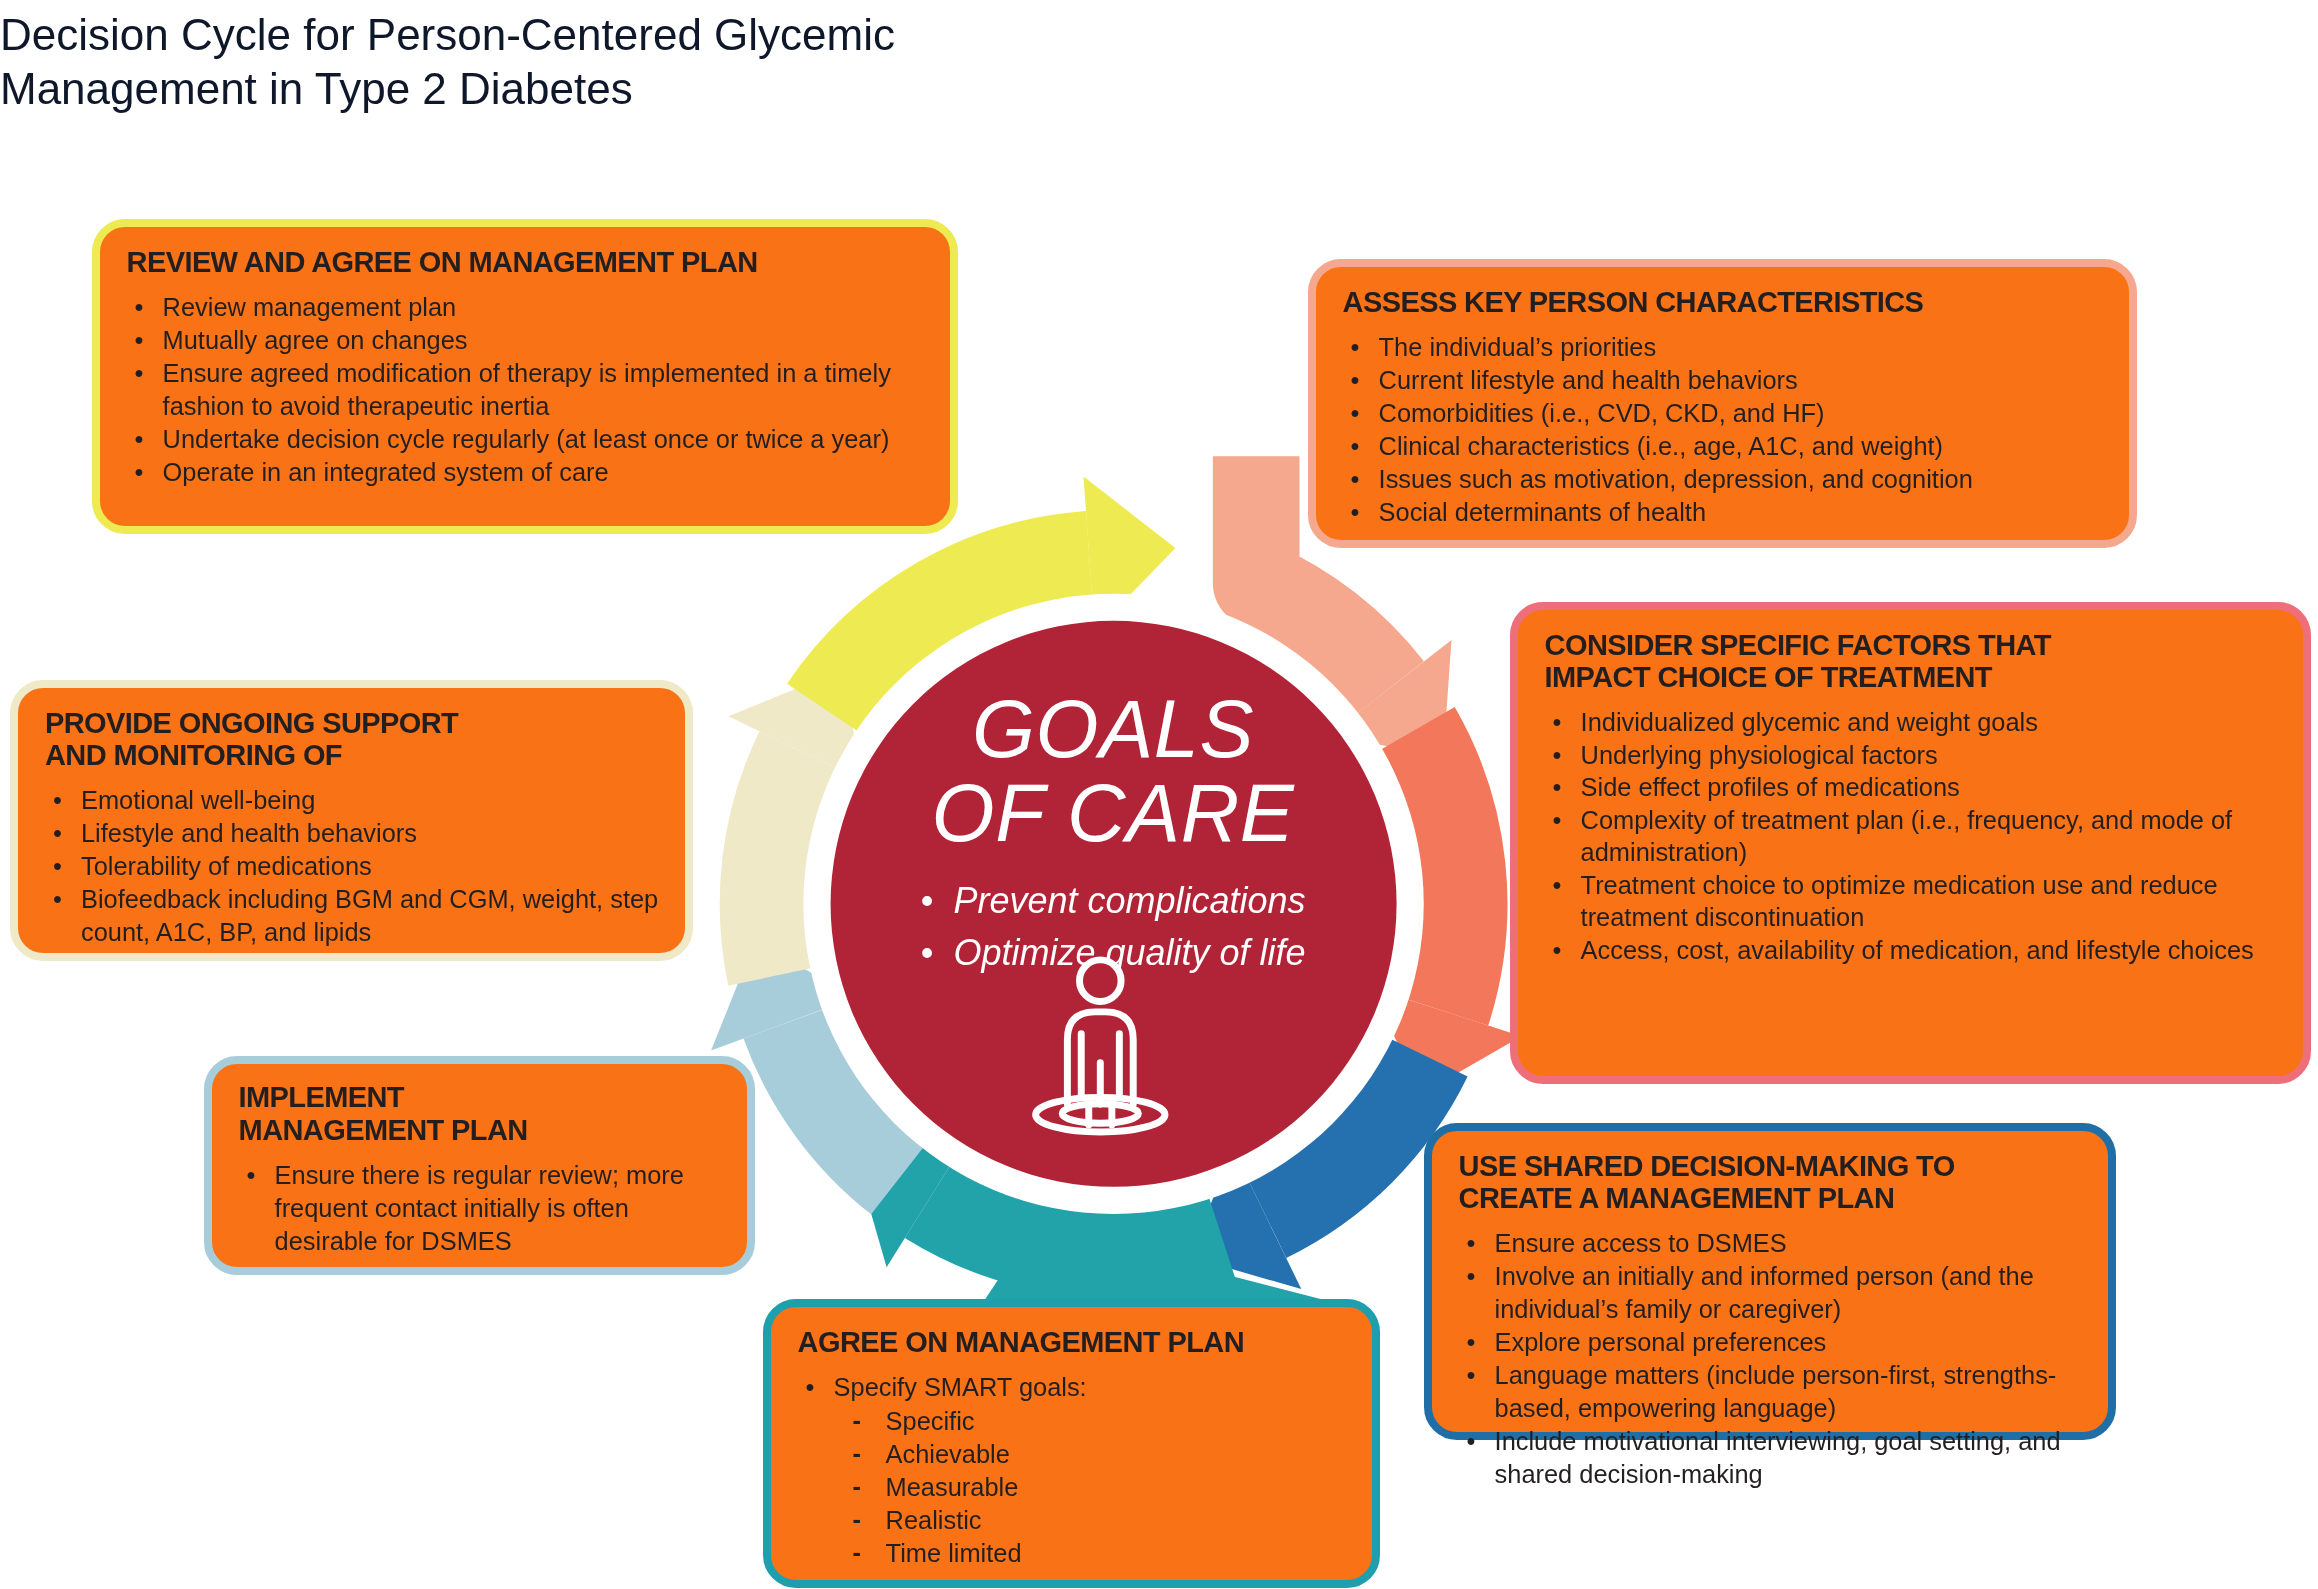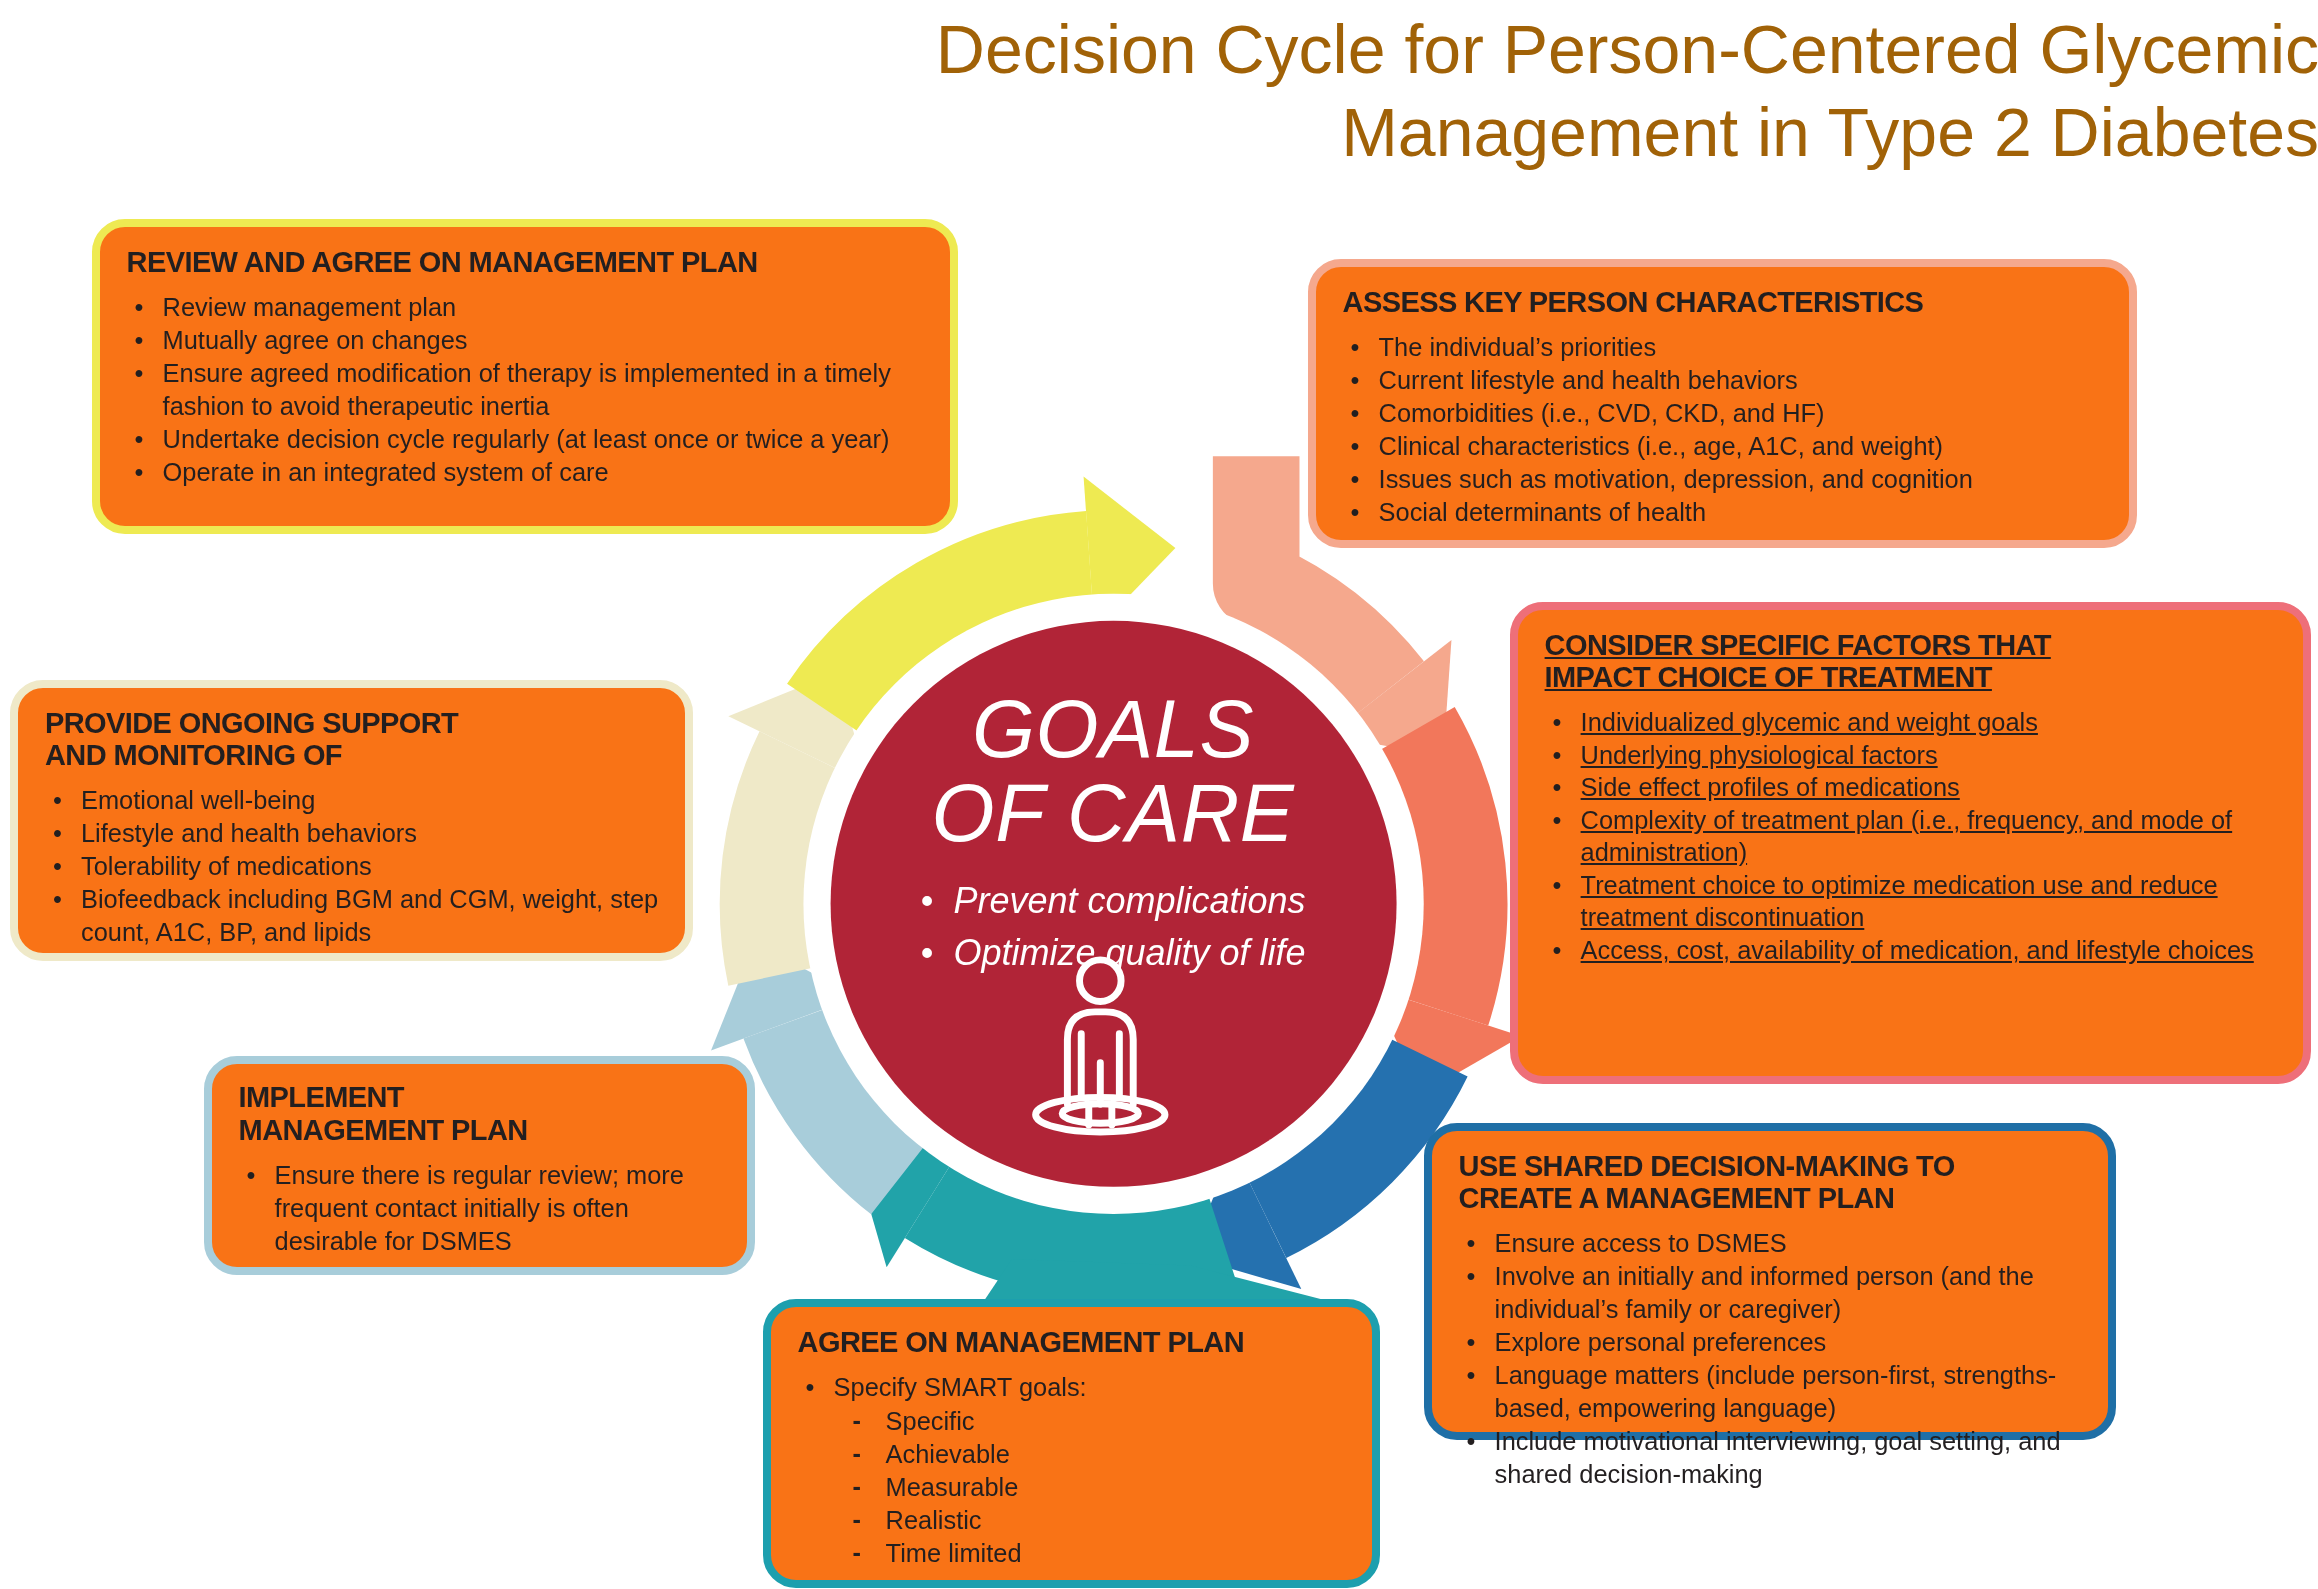--- a/index.html
+++ b/index.html
@@ -3,21 +3,21 @@
 <meta charset="utf-8">
 <style>
   html,body{margin:0;padding:0;background:#ffffff;}
   .stage{
     position:relative; width:2319px; height:1590px; overflow:hidden;
     background:#ffffff; font-family:"Liberation Sans", sans-serif; color:#231f20;
   }
   .stage svg{position:absolute; left:0; top:0; z-index:0;}
   .page-title{
     position:absolute; left:0; top:8px; width:100%; z-index:1;
-    text-align:right; font-size:68px; line-height:1.22; font-weight:400; color:#a16207;
+    text-align:left; font-size:44px; line-height:1.22; font-weight:400; color:#0f172a;
   }
   .infobox{
     position:absolute; z-index:2; box-sizing:border-box; background:#f97316;
     border:8px solid #ccc; border-radius:33px; padding:18.5px 26.6px 15px 26.6px;
   }
   .infobox h2{
     margin:0 0 12.7px 0; font-size:29px; font-weight:700; line-height:1.12;
     letter-spacing:-0.6px; color:#231f20;
   }
   .infobox ul{list-style:none; margin:0; padding:0; font-size:25.4px; line-height:1.3;}
@@ -25,21 +25,21 @@
   .infobox ul.bullet-list > li::before{
     content:"\2022"; position:absolute; left:8px; top:0;
   }
   .infobox ul.dash-list{margin-top:1.2px;}
   .infobox ul.dash-list > li{padding-left:88px;}
   .infobox ul.dash-list > li::before{
     content:"-"; position:absolute; left:55px; top:-1.2px; font-weight:700;
   }
   #box-review{left:92px; top:219px; width:866px; height:315px;}
   #box-assess{left:1308px; top:259px; width:829px; height:289px;}
-  #box-consider{left:1510px; top:602px; width:801px; height:482px;text-decoration:underline;}
+  #box-consider{left:1510px; top:602px; width:801px; height:482px;}
   #box-consider li{line-height:1.28;}
   #box-consider h2{max-width:583px;}
   #box-use{left:1424px; top:1123px; width:692px; height:317px;}
   #box-use h2{max-width:554px;}
   #box-agree{left:763px; top:1299px; width:617px; height:289px;}
   #box-implement{left:204px; top:1056px; width:551px; height:219px; padding-top:17.3px;}
   #box-implement h2{max-width:323px;}
   #box-provide{left:10.4px; top:680px; width:683px; height:281px;}
   #box-provide h2{max-width:439px;}
   .center-text{

